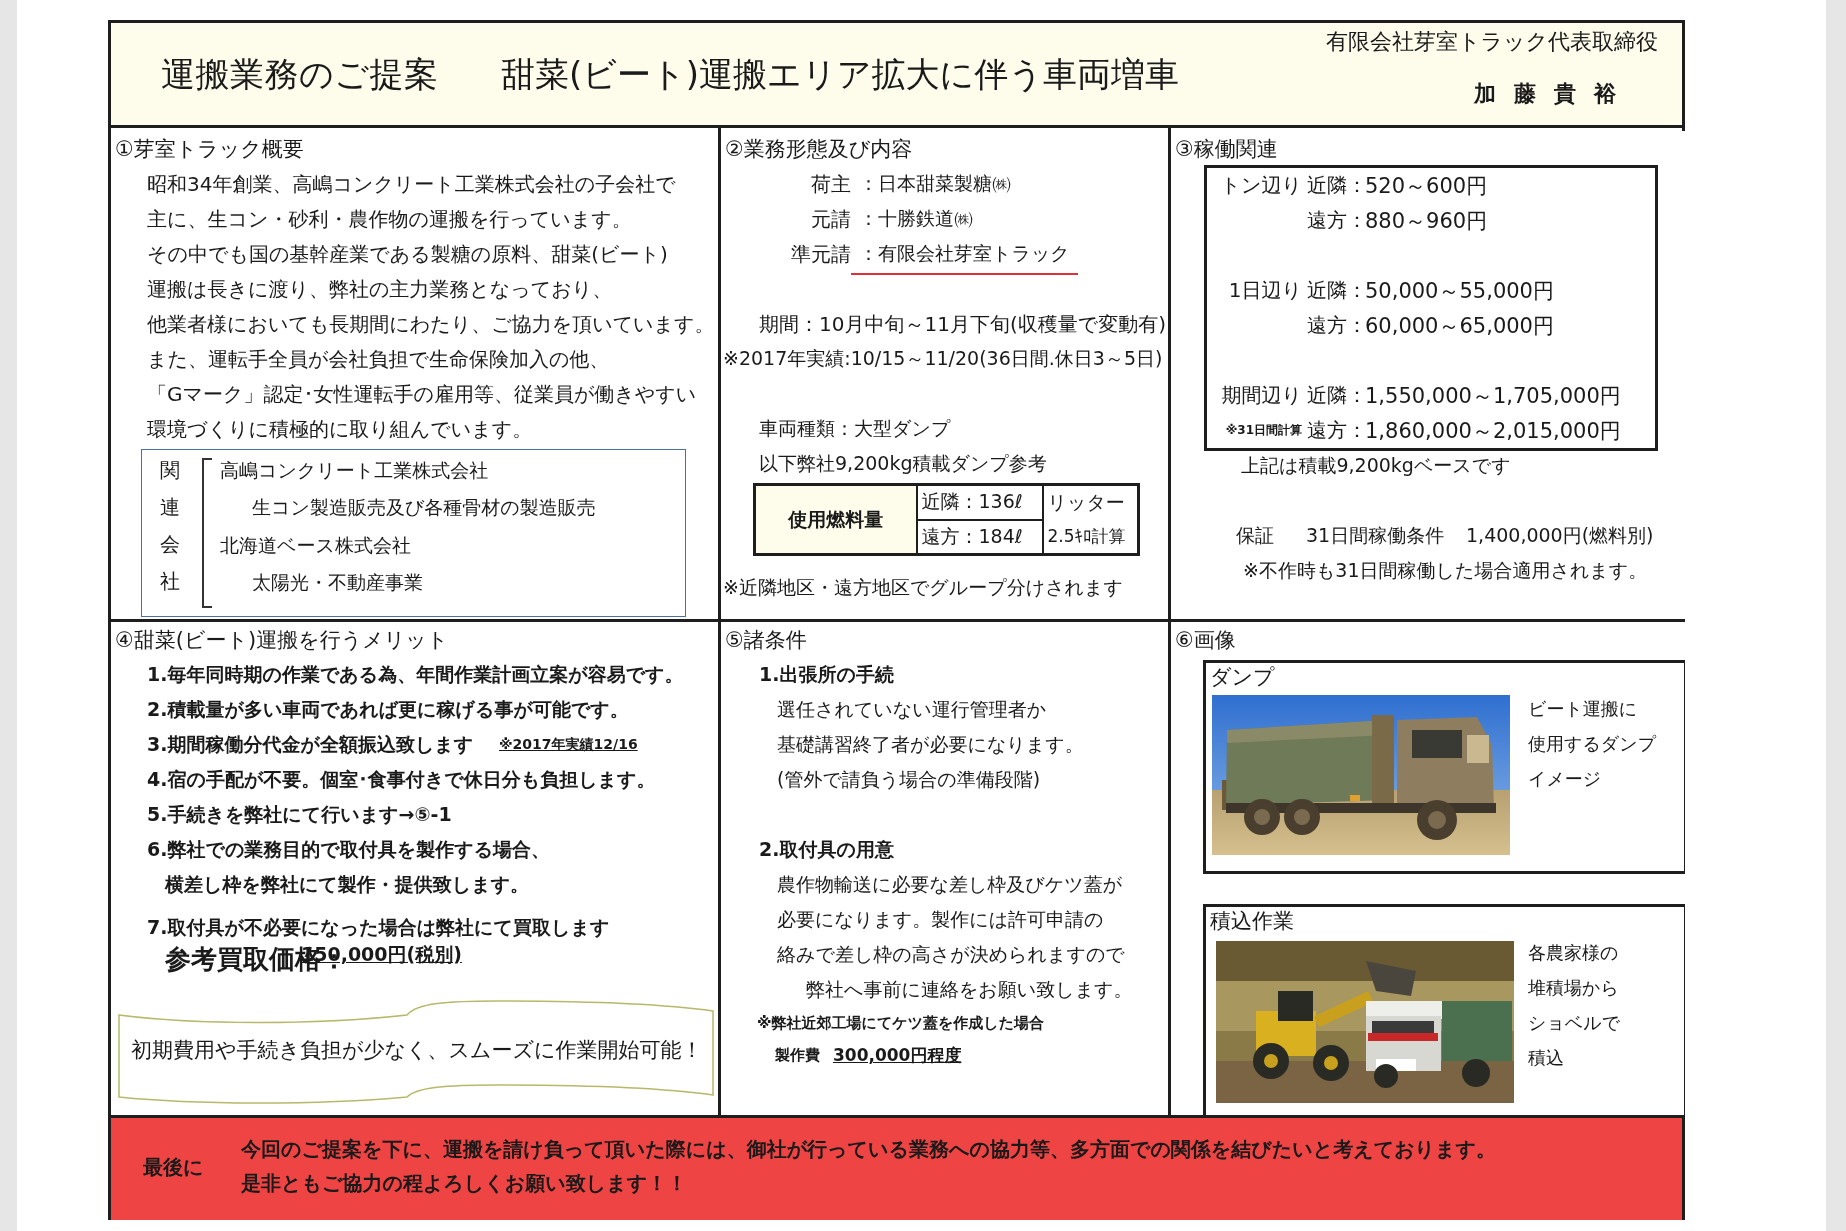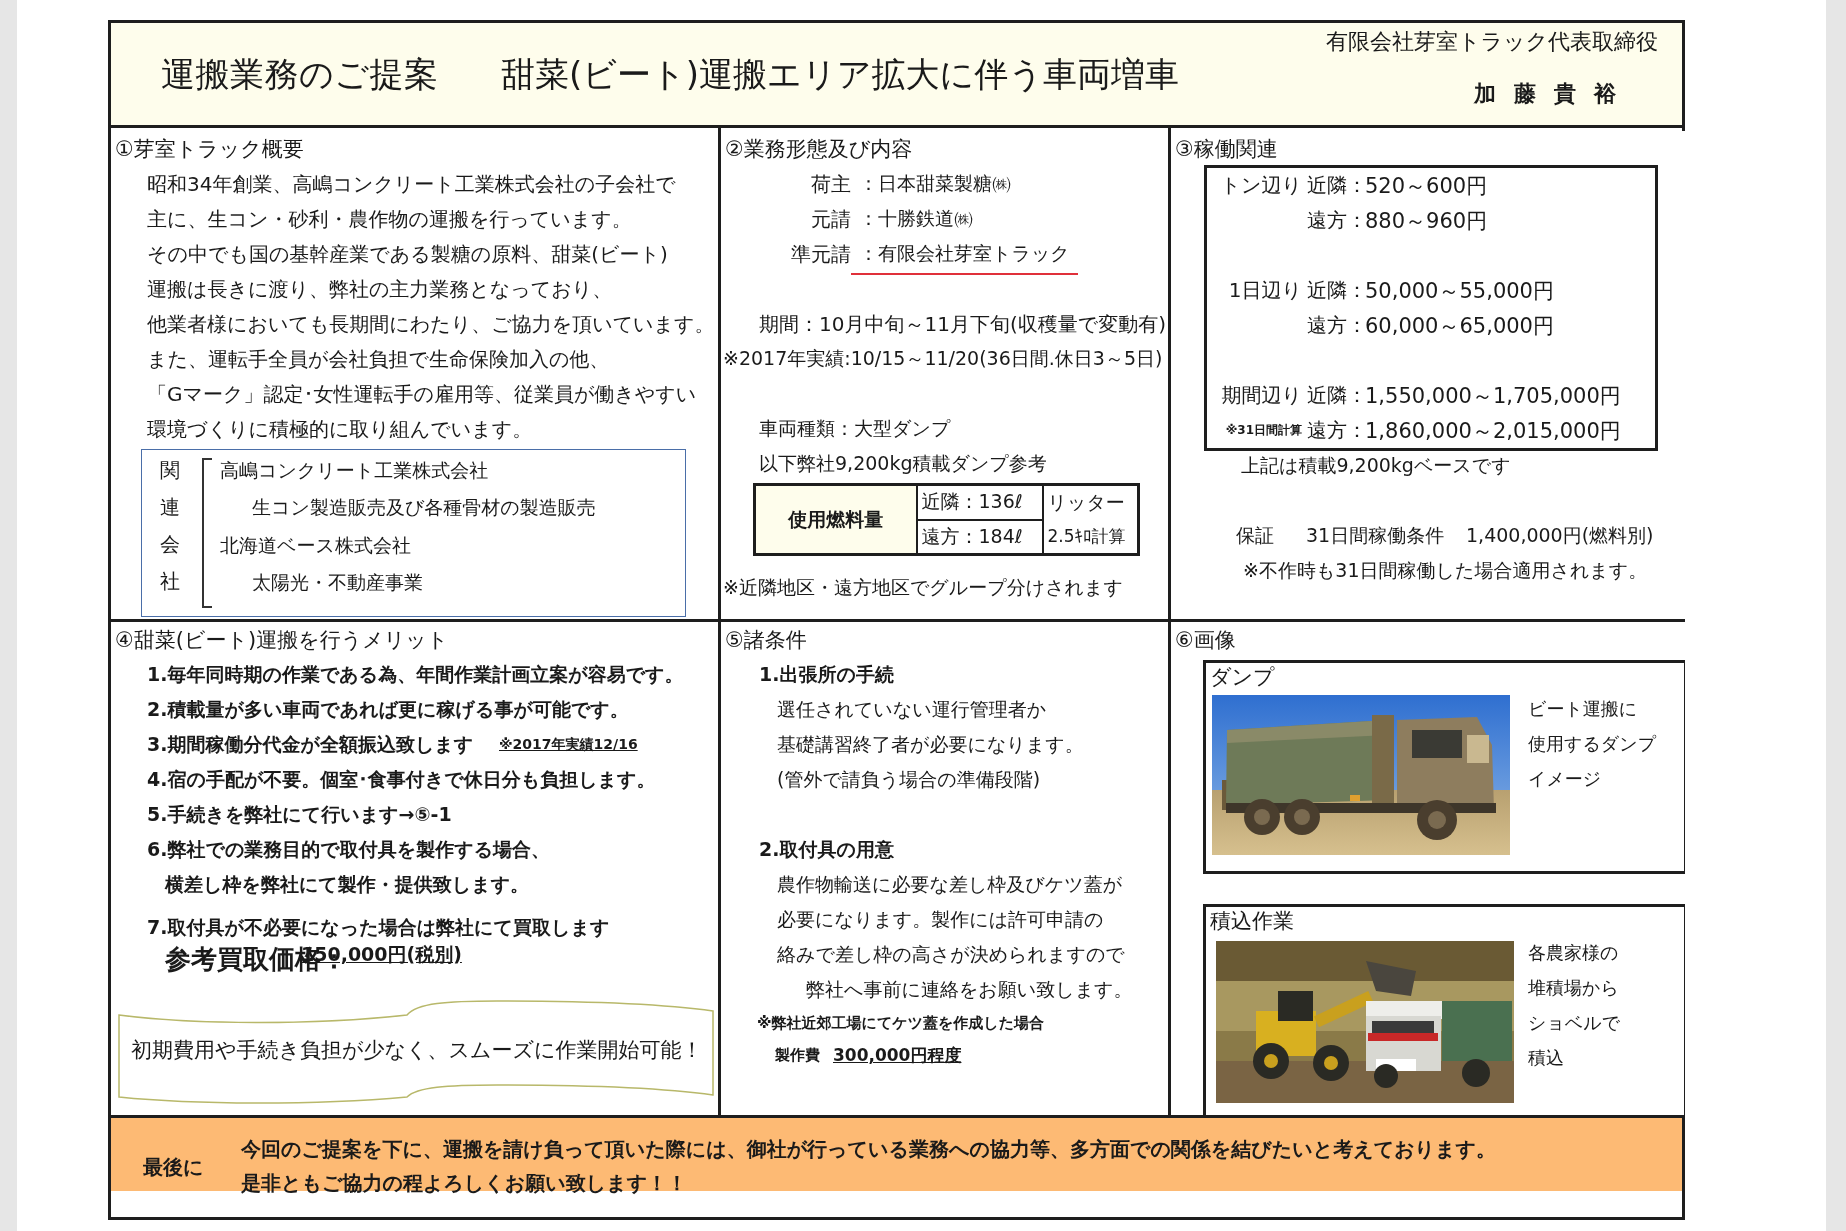--- a/index.html
+++ b/index.html
@@ -50,21 +50,21 @@
   .banner { position: absolute; }
   .banner-text { position: absolute; font-size: 21px; white-space: nowrap; }
 
   
   .img-panel { position: absolute; border: 3px solid #1e1e1e; background: #fff; }
   .img-panel .ptitle { position: absolute; left: 4px; top: 0; font-size: 21px; }
   .photo { position: absolute; overflow: hidden; }
   .img-caption { position: absolute; font-size: 18px; line-height: 35px; white-space: nowrap; }
 
   
-  .footer { position: absolute; left: 0; top: 1092px; width: 100%; height: 76px; background: #fdba74; border-top: 3px solid #1e1e1e; }
+  .footer { position: absolute; left: 0; top: 1092px; width: 100%; height: 105px; background: #ef4444; border-top: 3px solid #1e1e1e; }
   .footer .flabel { position: absolute; left: 32px; top: 36px; font-size: 20px; font-weight: bold; }
   .footer .fl { position: absolute; left: 130px; font-size: 20px; font-weight: bold; white-space: nowrap; }
 
   .underline-red { border-bottom: 2px solid #e0303a; }
   .ul { text-decoration: underline; }
 </style>
 </head>
 <body>
 
 <div class="grey-left"></div>

